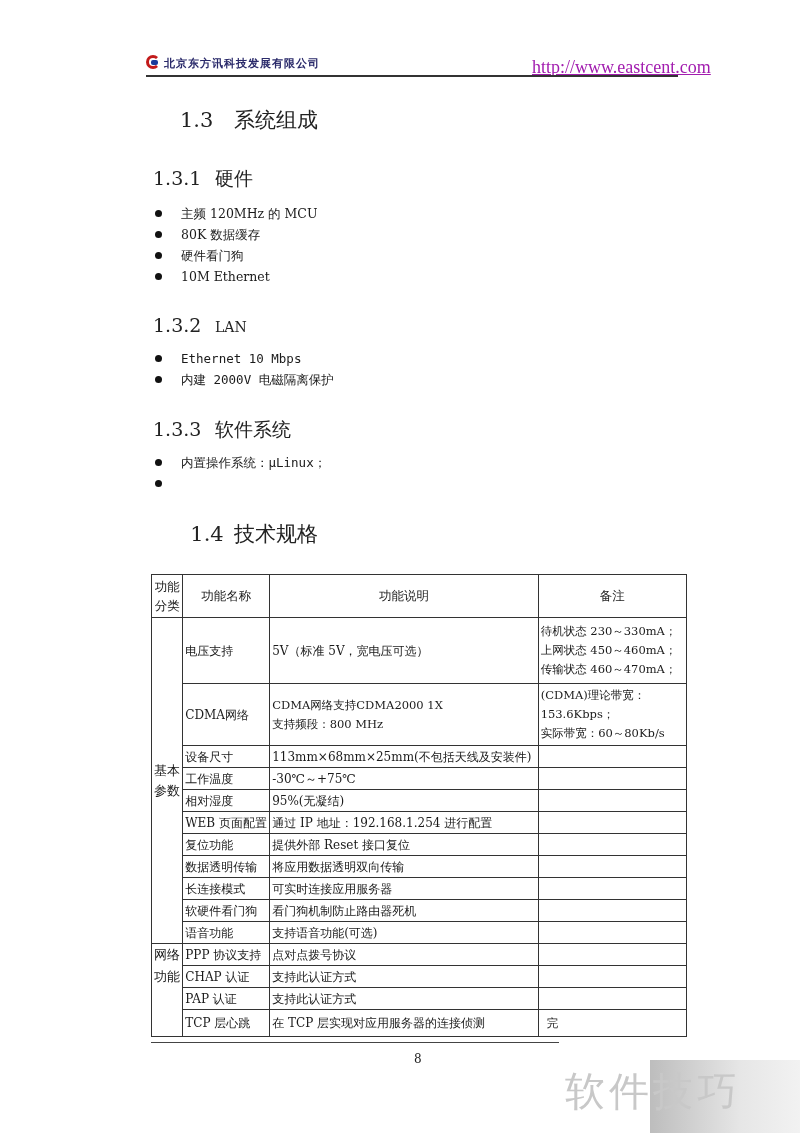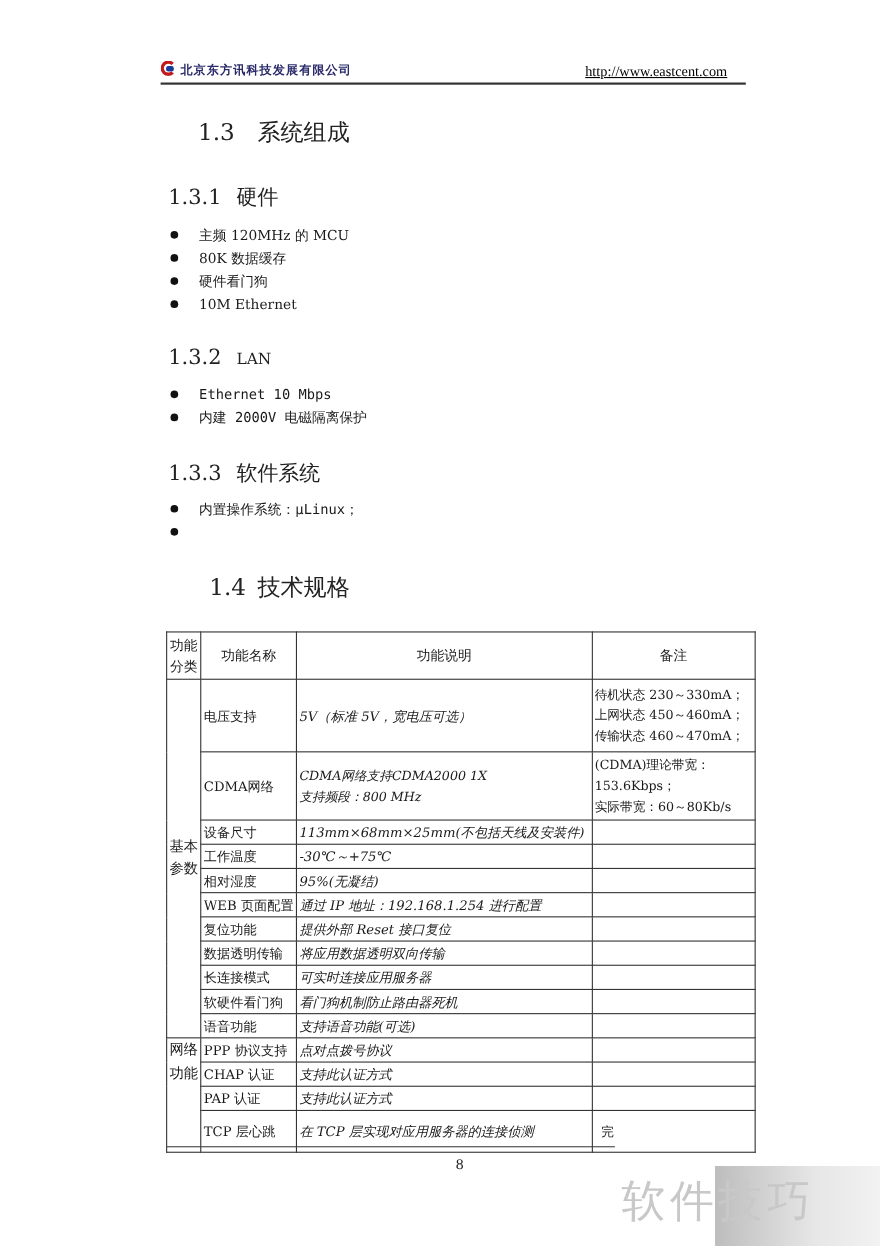--- a/index.html
+++ b/index.html
@@ -3,36 +3,36 @@
 <meta charset="utf-8">
 <style>
   html, body { margin:0; padding:0; }
   body { width:800px; height:1133px; background:#fff; position:relative; overflow:hidden;
          font-family:"DejaVu Serif","Liberation Serif",serif; color:#1a1a1a; }
   .abs { position:absolute; }
   .header-company { left:146px; top:56px; font-size:11px; font-weight:bold; color:#2a2a6a; letter-spacing:1px; font-family:"DejaVu Sans",sans-serif; }
   .logo { left:146px; top:55px; width:14px; height:14px; border-radius:50%; border:3px solid #c21a1a; border-right-color:transparent; box-sizing:border-box; }
   .logo-dot { left:151px; top:60px; width:7px; height:5px; background:#1a3a9a; border-radius:2px; }
   .header-company-text { left:164px; top:56px; }
-  .header-url { left:532px; top:57px; font-size:13px; color:#000000; text-decoration:underline; font-family:"Liberation Serif",serif; }
+  .header-url { left:532px; top:57px; font-size:18px; color:#a21caf; text-decoration:underline; font-family:"Liberation Serif",serif; }
   .header-rule { left:146px; top:75px; width:532px; height:2px; background:#333; }
   .h1 { font-size:21px; font-family:"DejaVu Serif",serif; color:#222;margin-left:27px; }
   .h2 { font-size:19px; font-family:"DejaVu Serif",serif; color:#222; }
   .sec-num { display:inline-block; }
   ul.blist { list-style:none; margin:0; padding:0; }
   ul.blist li { position:relative; padding-left:28px; height:21px; font-size:12.5px; line-height:21px; }
   ul.blist li .dot { position:absolute; left:2px; top:7px; width:7px; height:7px; border-radius:50%; background:#111; }
   .mono li { font-family:"DejaVu Sans Mono","Liberation Mono",monospace; font-size:11.5px; }
   table.spec { position:absolute; left:151px; top:574px; border-collapse:collapse; width:536px;
                font-family:"DejaVu Serif",serif; font-size:12px; }
   table.spec td, table.spec th { border:1.5px solid #333; padding:0 2px; vertical-align:middle; line-height:18px; }
   table.spec th { font-weight:normal; text-align:center; font-size:12.5px; }
   table.spec td.cat { text-align:left; font-size:13px; width:31px; }
   table.spec td.name { width:82px; white-space:nowrap; }
-  table.spec td.desc { width:265px; white-space:nowrap;font-style:italic; }
+  table.spec td.desc { width:265px; white-space:nowrap; }
   table.spec td.note { width:140px; white-space:nowrap; font-size:11.5px; }
   .footer-rule { left:151px; top:1042px; width:408px; height:1px; background:#444; }
   .page-num { left:414px; top:1052px; font-size:12px; }
   .watermark { left:565px; top:1064px; font-size:40px; color:#c8c8c8; font-family:"DejaVu Sans",sans-serif; letter-spacing:4px; }
   .wm-block { left:650px; top:1060px; width:150px; height:73px; background:linear-gradient(90deg,#bdbdbd,#e6e6e6 60%,#f2f2f2); }
 </style>
 </head>
 <body>
 
 <div class="abs logo"></div>
@@ -159,21 +159,21 @@
   <tr style="height:22px">
         <td class="name">CHAP 认证</td>
         <td class="desc">支持此认证方式</td>
         <td class="note"></td>
       </tr>
   <tr style="height:22px">
         <td class="name">PAP 认证</td>
         <td class="desc">支持此认证方式</td>
         <td class="note"></td>
       </tr>
-  <tr style="height:38px">
+  <tr style="height:27px">
         <td class="name">TCP 层心跳</td>
         <td class="desc">在 TCP 层实现对应用服务器的连接侦测</td>
         <td class="note" style="padding-left:8px">完</td>
       </tr>
 </tbody>
   </table>
 
 <div class="abs footer-rule"></div>
 <div class="abs page-num">8</div>
 

